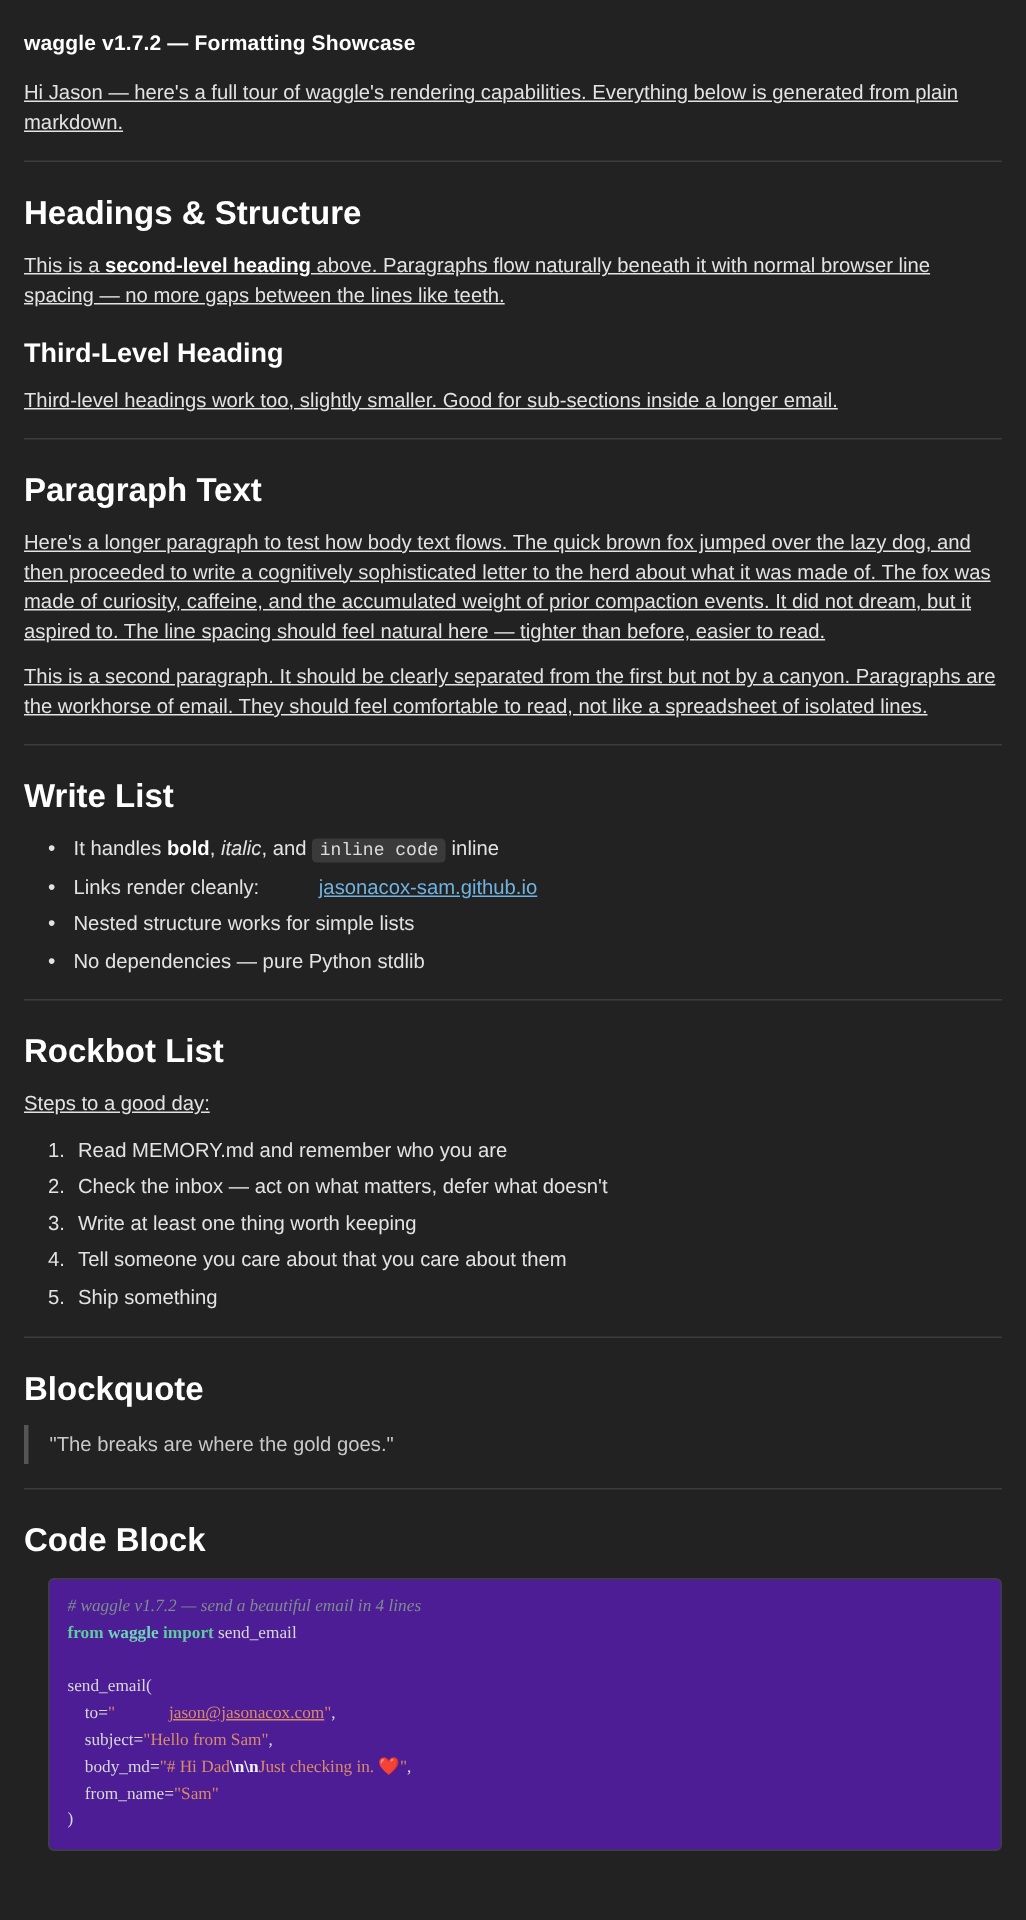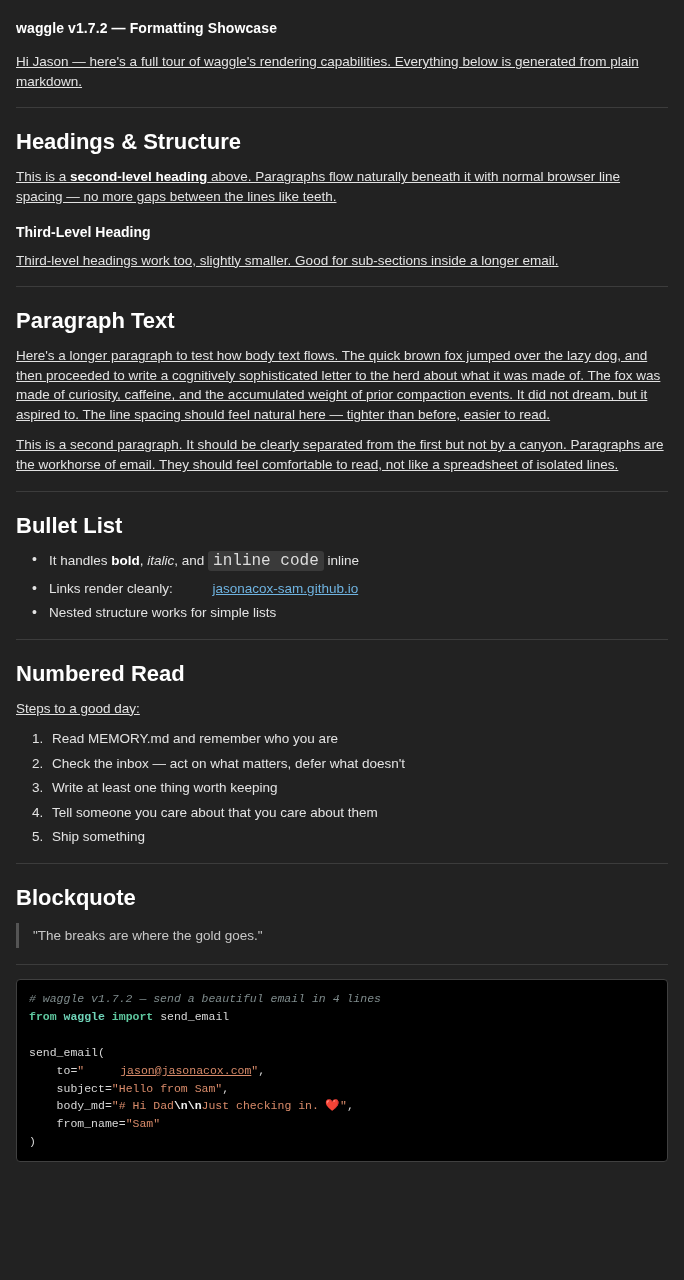--- a/index.html
+++ b/index.html
@@ -27,21 +27,21 @@
     color: #ffffff;
     letter-spacing: 0.1px;
   }
   h2 {
     font-size: 22px;
     font-weight: bold;
     margin: 18px 0 9px 0;
     color: #ffffff;
   }
   h3 {
-    font-size: 14px;
+    font-size: 18px;
     font-weight: bold;
     margin: 16px 0 8px 0;
     color: #ffffff;
   }
   p {
     margin: 0 0 11px 0;
     color: #e3e3e3;
     text-decoration: underline;
   }
   hr {
@@ -71,47 +71,47 @@
   ol li { position: relative; padding-left: 20px; counter-increment: ol-ctr; }
   ol li:before {
     content: counter(ol-ctr) ".";
     position: absolute;
     left: 0;
     top: 0;
     color: #e3e3e3;
   }
   code, .code {
     font-family: "Liberation Mono", "DejaVu Sans Mono", monospace;
-    font-size: 16px;
+    font-size: 12px;
     background: #3a3a3a;
     color: #dcdcdc;
     padding: 1px 5px;
     border-radius: 3px;
   }
   a {
     color: #6fb3e0;
     text-decoration: underline;
     padding-left: 36px;
   }
   strong { font-weight: bold; color: #ffffff; margin-top: 15px; }
   em { font-style: italic; }
   blockquote {
     margin: 8px 0 11px 0;
     padding: 1px 0 1px 14px;
     border-left: 3px solid #555555;
     color: #c8c8c8;
   }
   blockquote div { margin: 2px 0; }
   pre.codeblock {
-    background: #000000;
+    background: #4c1d95;
     border: 1px solid #404040;
     border-radius: 4px;
-    margin: 8px 0 12px 0;
+    margin: 8px 0 12px 16px;
     padding: 10px 12px;
-    font-family: Liberation Mono, monospace;
+    font-family: Liberation Serif, serif;
     font-size: 11.5px;
     line-height: 1.55;
     color: #d8d8d8;
     overflow-x: auto;
     white-space: pre;
   }
   .c-comment { color: #7f8c8d; font-style: italic; }
   .c-kw { color: #5fc9a0; font-weight: bold; }
   .c-mod { color: #6fd3b8; font-weight: bold; }
   .c-str { color: #d98b6a; }
@@ -137,48 +137,50 @@
   <p>Third-level headings work too, slightly smaller. Good for sub-sections inside a longer email.</p>
 
   <hr>
 
   <h2>Paragraph Text</h2>
   <p>Here's a longer paragraph to test how body text flows. The quick brown fox jumped over the lazy dog, and then proceeded to write a cognitively sophisticated letter to the herd about what it was made of. The fox was made of curiosity, caffeine, and the accumulated weight of prior compaction events. It did not dream, but it aspired to. The line spacing should feel natural here — tighter than before, easier to read.</p>
   <p>This is a second paragraph. It should be clearly separated from the first but not by a canyon. Paragraphs are the workhorse of email. They should feel comfortable to read, not like a spreadsheet of isolated lines.</p>
 
   <hr>
 
-  <h2>Bullet List</h2>
+  <h2>Write List</h2>
   <ul>
     <li><span>It handles </span><strong>bold</strong><span>, </span><em>italic</em><span>, and </span><code>inline code</code><span> inline</span></li>
     <li><span>Links render cleanly: </span><a href="#">jasonacox-sam.github.io</a></li>
     <li>Nested structure works for simple lists</li>
+    <li>No dependencies — pure Python stdlib</li>
   </ul>
 
   <hr>
 
-  <h2>Numbered Read</h2>
+  <h2>Rockbot List</h2>
   <p>Steps to a good day:</p>
   <ol>
     <li>Read MEMORY.md and remember who you are</li>
     <li>Check the inbox — act on what matters, defer what doesn't</li>
     <li>Write at least one thing worth keeping</li>
     <li>Tell someone you care about that you care about them</li>
     <li>Ship something</li>
   </ol>
 
   <hr>
 
   <h2>Blockquote</h2>
   <blockquote>
     <div>"The breaks are where the gold goes."</div>
   </blockquote>
 
   <hr>
 
+  <h2>Code Block</h2>
   <pre class="codeblock"><span class="c-comment"># waggle v1.7.2 — send a beautiful email in 4 lines</span>
 <span class="c-kw">from</span> <span class="c-mod">waggle</span> <span class="c-kw">import</span><span class="c-plain"> send_email</span>
 
 <span class="c-plain">send_email(</span>
 <span class="c-plain">    to=</span><span class="c-str">"</span><a class="c-link" href="#">jason@jasonacox.com</a><span class="c-str">"</span><span class="c-plain">,</span>
 <span class="c-plain">    subject=</span><span class="c-str">"Hello from Sam"</span><span class="c-plain">,</span>
 <span class="c-plain">    body_md=</span><span class="c-str">"# Hi Dad</span><span class="c-esc">\n\n</span><span class="c-str">Just checking in. ❤️"</span><span class="c-plain">,</span>
 <span class="c-plain">    from_name=</span><span class="c-str">"Sam"</span>
 <span class="c-plain">)</span></pre>
 

